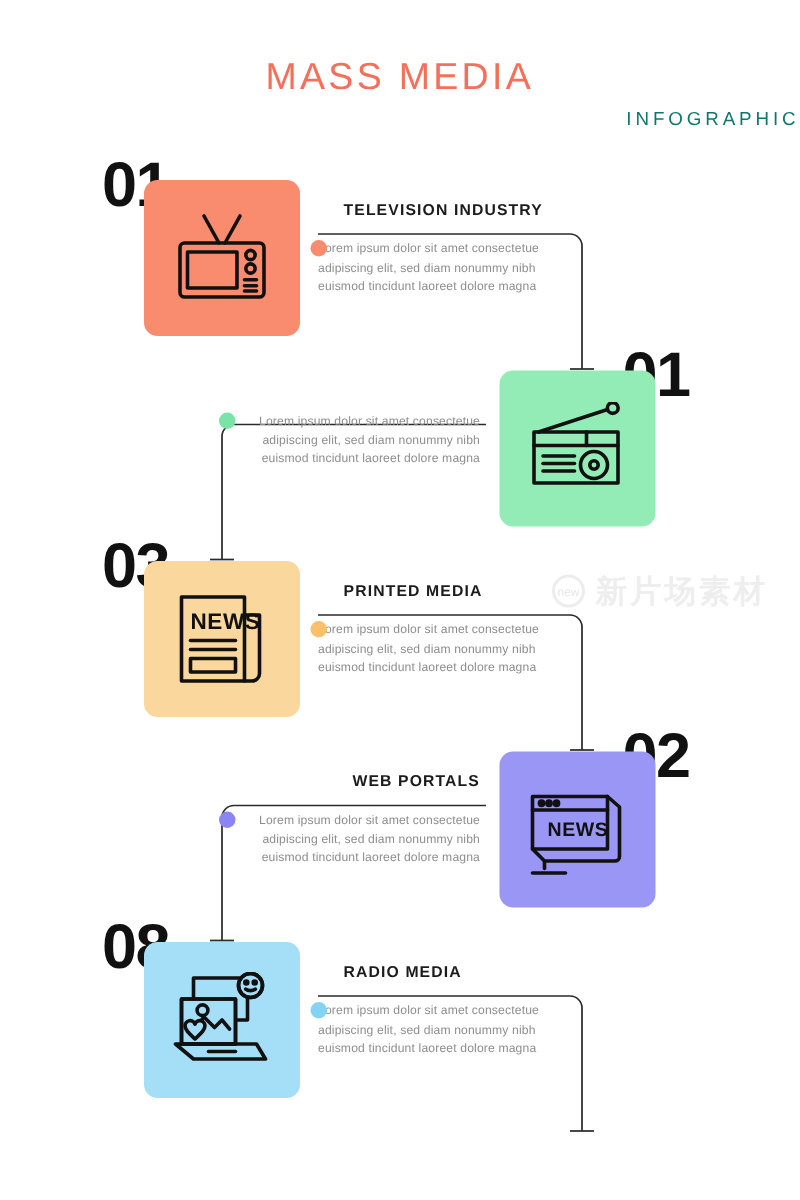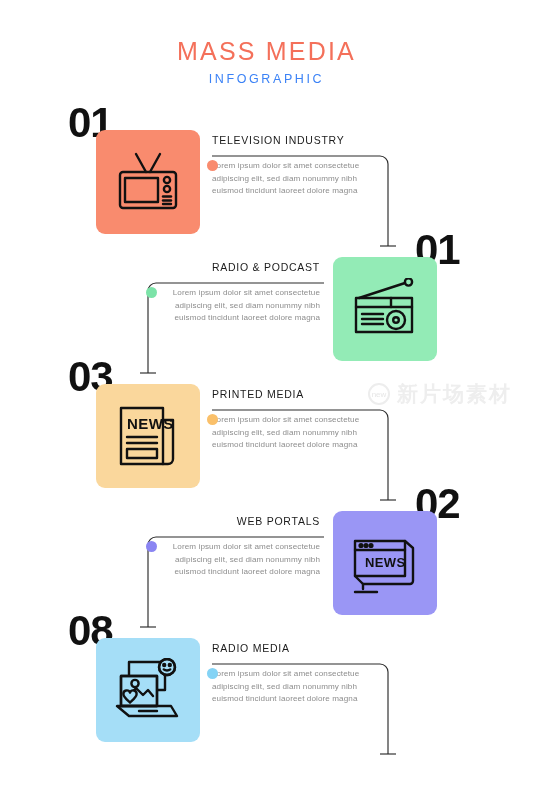--- a/index.html
+++ b/index.html
@@ -31,22 +31,23 @@
     font-size: 25px;
     letter-spacing: 2.2px;
     color: #F4705A;
     font-weight: 400;
     line-height: 1.1;
   }
   .subtitle {
     margin-top: 6px;
     font-size: 12.5px;
     letter-spacing: 2.6px;
-    color: #3b82f6;
+    color: #0f766e;
     font-weight: 400;
+    text-align: right;
   }
 
   
   .watermark {
     position: absolute;
     left: 368px;
     top: 380px;
     display: flex;
     align-items: center;
     gap: 7px;
@@ -71,21 +72,21 @@
   
   .step {
     position: absolute;
     left: 0;
     width: 533px;
     height: 150px;
   }
 
   .tile {
     position: absolute;
-    top: 22px;
+    top: 12px;
     width: 104px;
     height: 104px;
     border-radius: 9px;
     display: flex;
     align-items: center;
     justify-content: center;
     text-align: right;
   }
   .step.left  .tile { left: 96px; }
   .step.right .tile { left: 333px; }
@@ -108,24 +109,25 @@
   .txt {
     position: absolute;
     top: 26px;
     width: 172px;
   }
   .step.left  .txt { left: 212px; text-align: left; }
   .step.right .txt { left: 148px; text-align: right; }
 
   .head {
     font-size: 10.5px;
-    font-weight: 400;
+    font-weight: 700;
     letter-spacing: 0.75px;
     color: #1b1b1b;
     white-space: nowrap;
+    margin-left: 17px;
   }
 
   .body {
     position: relative;
     margin-top: 14px;
     font-size: 8.1px;
     line-height: 12.6px;
     color: #8d8d8d;
     letter-spacing: 0.1px;
   }
@@ -227,21 +229,20 @@
             <circle cx="45" cy="42" r="2.8"></circle>
             <path d="M11 36 H32"></path>
             <path d="M11 41 H32"></path>
             <path d="M11 46 H32"></path>
           </g>
         </svg>
       </span>
     </div>
 
     <div class="txt">
-      <div class="head">RADIO &amp; PODCAST</div>
       <svg class="conn" style="left:-14px; top:20px;" width="190" height="112" viewBox="0 0 190 112">
         <path d="M190 2 H22 a8 8 0 0 0 -8 8 V92"></path>
         <line x1="6" y1="92" x2="22" y2="92"></line>
       </svg>
       <div class="body">
         <span class="dot" style="background:#7CE3A8"></span>
         <div>Lorem ipsum dolor sit amet consectetue</div>
         <div>adipiscing elit, sed diam nonummy nibh</div>
         <div>euismod tincidunt laoreet dolore magna</div>
       </div>

